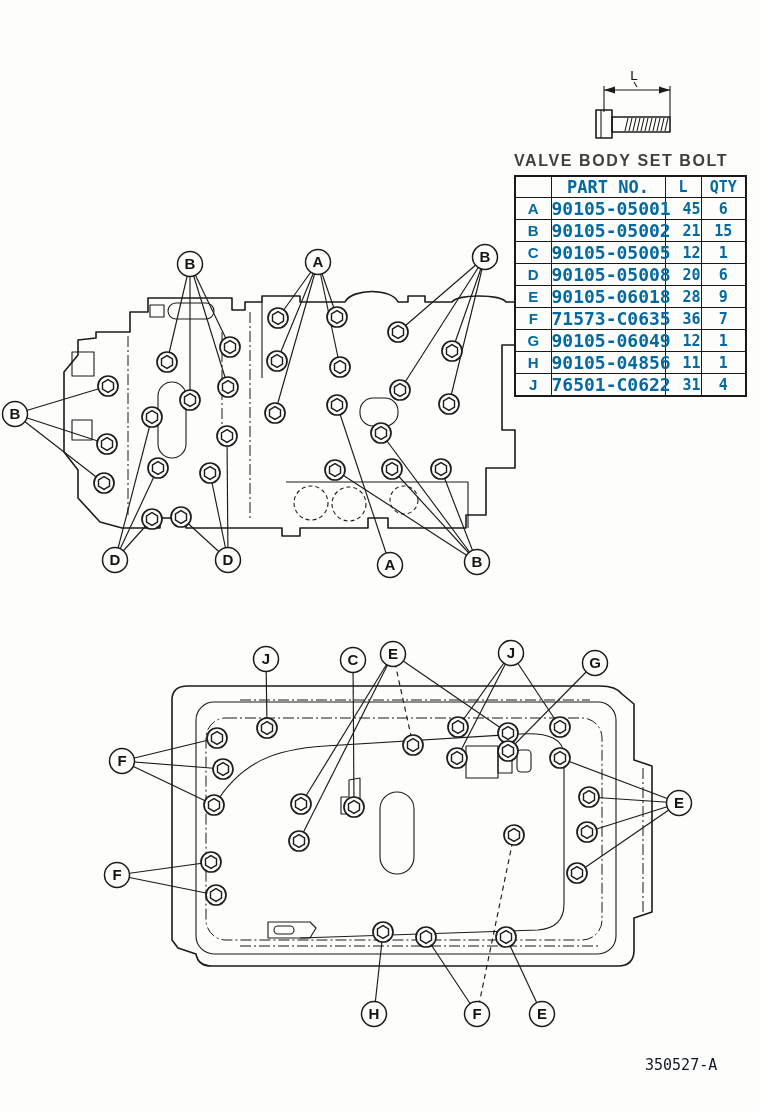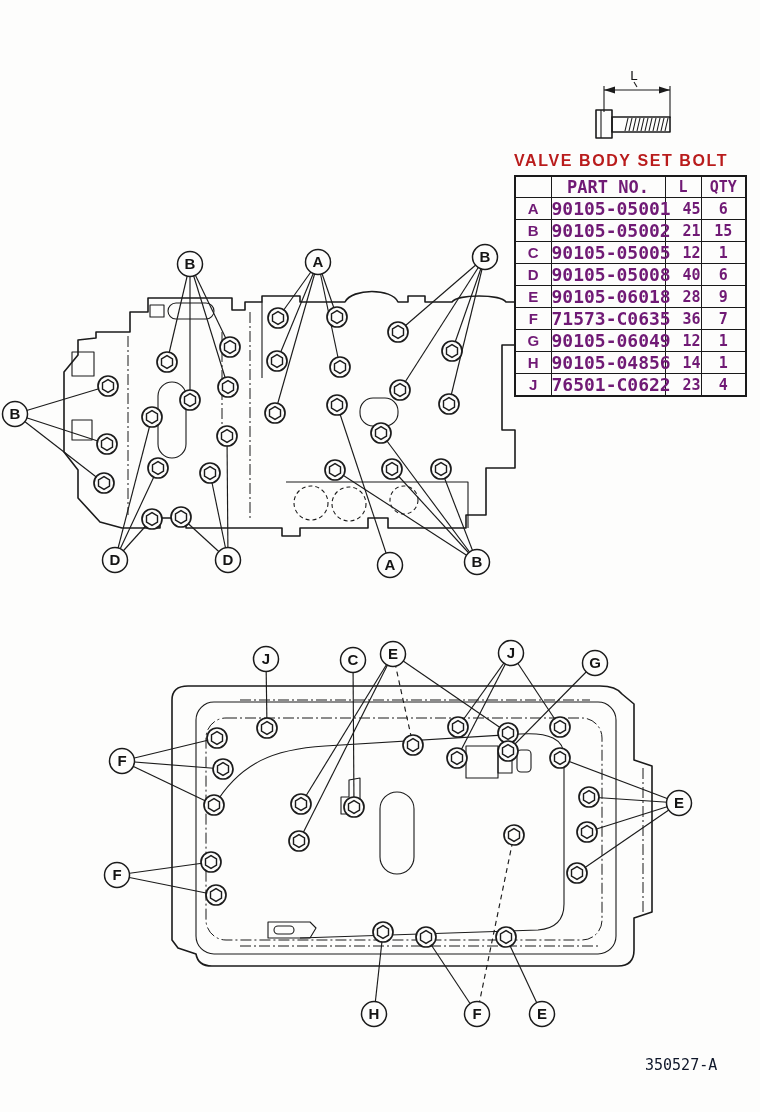--- a/index.html
+++ b/index.html
@@ -16,26 +16,26 @@
   .bolt-outer{fill:#fdfdfc;stroke:#1b1b1b;stroke-width:1.7;}
   .bolt-hex{fill:none;stroke:#1b1b1b;stroke-width:1.4;}
   .callout-circle{fill:#fdfdfc;stroke:#1b1b1b;stroke-width:1.5;}
   .callout-text{font:bold 15px "Liberation Sans",sans-serif;fill:#141414;
                 text-anchor:middle;dominant-baseline:middle;}
   .dim-text{font:13px "DejaVu Sans Mono",monospace;fill:#141414;text-anchor:middle;}
   .filled{fill:#1b1b1b;stroke:none;}
   
   #tbl-title{position:absolute;left:514px;top:152px;width:234px;
              font:bold 16px "Liberation Sans",sans-serif;letter-spacing:1.6px;
-             white-space:nowrap;color:#b91c1c;}
+             white-space:nowrap;color:#404040;}
   #bolt-table{position:absolute;left:514px;top:175px;width:231px;
               border-collapse:collapse;table-layout:fixed;
               border:2px solid #1a1a1a;}
   #bolt-table td,#bolt-table th{border:1.6px solid #1a1a1a;height:20px;padding:0;
-              overflow:visible;color:#701a75;}
+              overflow:visible;color:#0369a1;}
   col.c-key{width:36px;} col.c-part{width:114px;} col.c-len{width:36px;} col.c-qty{width:45px;}
   .cell-key{font:bold 15px "Liberation Sans",sans-serif;text-align:center;}
   .cell-part{font:bold 18px "DejaVu Sans Mono",monospace;white-space:nowrap;
              padding-left:3px;text-align:right;}
   .cell-len{font:bold 15px "DejaVu Sans Mono",monospace;text-align:right;padding-left:5px;}
   .cell-qty{font:bold 15px "DejaVu Sans Mono",monospace;text-align:center;}
   .hdr-part{font:bold 17px "DejaVu Sans Mono",monospace;text-align:center;}
   .hdr-len,.hdr-qty{font:bold 15px "DejaVu Sans Mono",monospace;text-align:center;}
   #footer-code{position:absolute;left:645px;top:1056px;
                font:15px "DejaVu Sans Mono",monospace;color:#0f172a;}
@@ -359,21 +359,21 @@
       </tr>
       <tr>
         <td class="cell-key">C</td>
         <td class="cell-part">90105-05005</td>
         <td class="cell-len">12</td>
         <td class="cell-qty">1</td>
       </tr>
       <tr>
         <td class="cell-key">D</td>
         <td class="cell-part">90105-05008</td>
-        <td class="cell-len">40</td>
+        <td class="cell-len">20</td>
         <td class="cell-qty">6</td>
       </tr>
       <tr>
         <td class="cell-key">E</td>
         <td class="cell-part">90105-06018</td>
         <td class="cell-len">28</td>
         <td class="cell-qty">9</td>
       </tr>
       <tr>
         <td class="cell-key">F</td>
@@ -383,26 +383,26 @@
       </tr>
       <tr>
         <td class="cell-key">G</td>
         <td class="cell-part">90105-06049</td>
         <td class="cell-len">12</td>
         <td class="cell-qty">1</td>
       </tr>
       <tr>
         <td class="cell-key">H</td>
         <td class="cell-part">90105-04856</td>
-        <td class="cell-len">14</td>
+        <td class="cell-len">11</td>
         <td class="cell-qty">1</td>
       </tr>
       <tr>
         <td class="cell-key">J</td>
         <td class="cell-part">76501-C0622</td>
-        <td class="cell-len">23</td>
+        <td class="cell-len">31</td>
         <td class="cell-qty">4</td>
       </tr>
     </tbody>
   </table>
 
   <div id="footer-code">350527-A</div>
 </div>
 
 </body></html>

